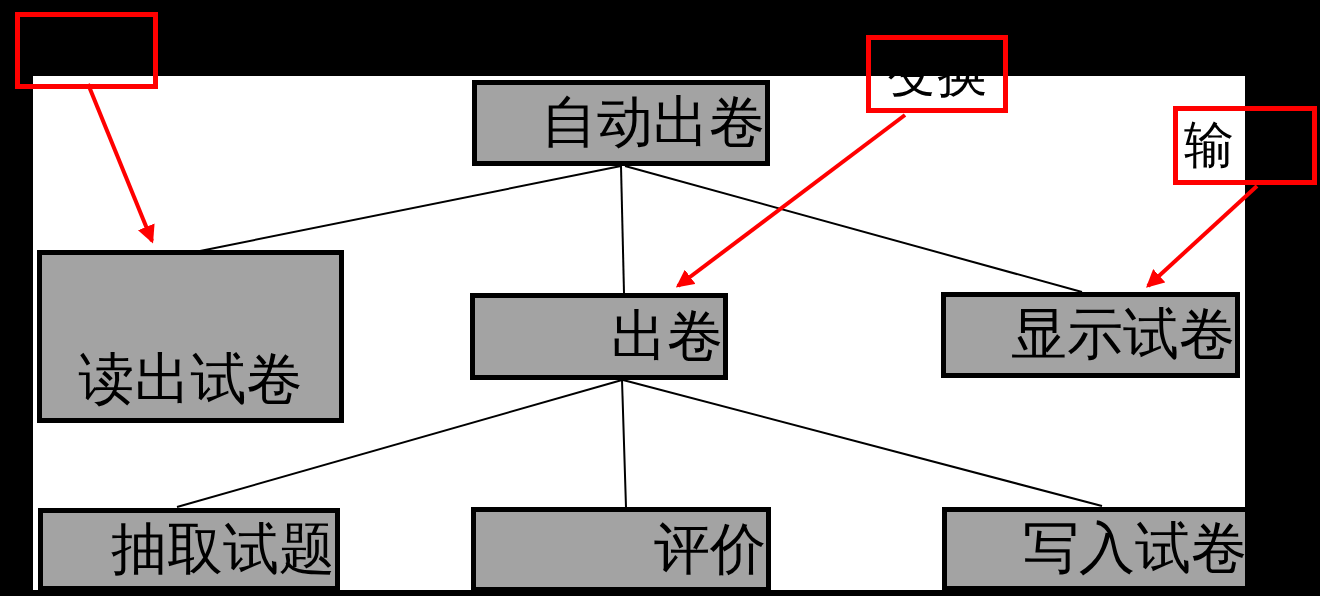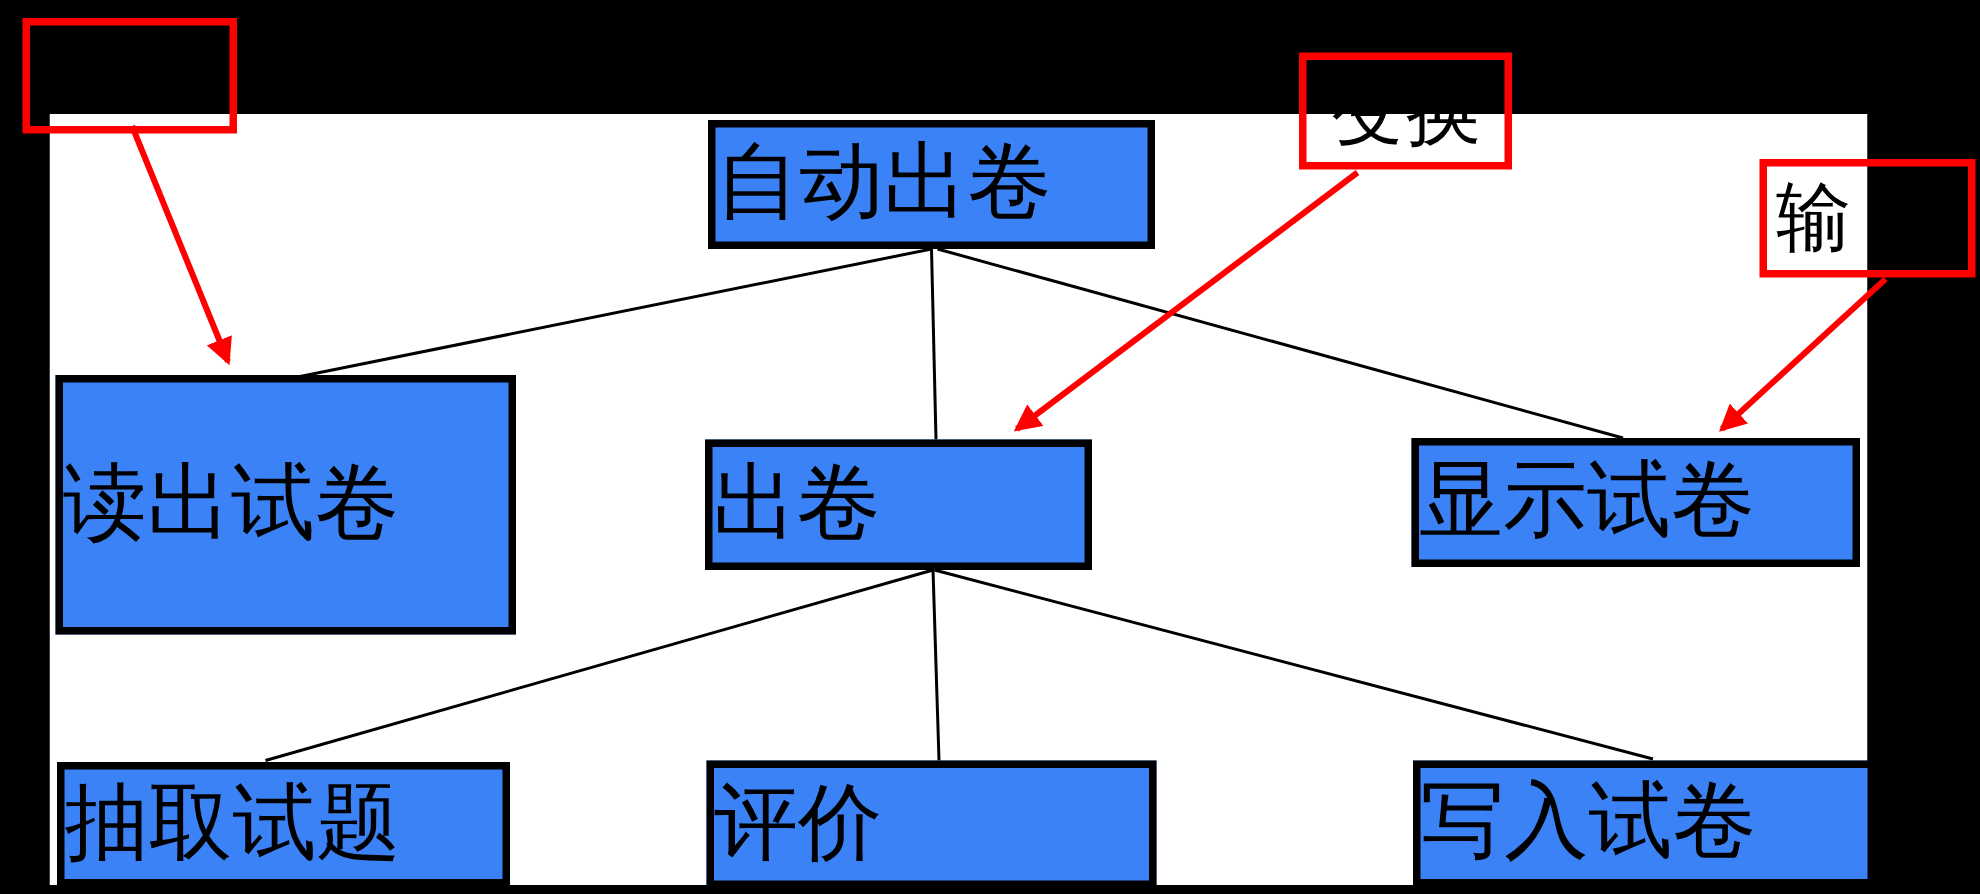--- a/index.html
+++ b/index.html
@@ -10,27 +10,27 @@
     overflow:hidden;
     font-family:"Liberation Serif","DejaVu Serif",serif;
   }
   .panel{
     position:absolute;left:33px;top:76px;width:1212px;height:514px;
     background:#ffffff;z-index:1;
   }
   svg.connectors{position:absolute;left:0;top:0;z-index:2;}
   .node{
     position:absolute;box-sizing:border-box;
-    background:#3b82f6;border:5px solid #000000;
-    display:flex;align-items:center;justify-content:flex-start;
+    background:#a3a3a3;border:5px solid #000000;
+    display:flex;align-items:center;justify-content:flex-end;
     font-size:56px;color:#000000;line-height:1.1;
     z-index:3;white-space:nowrap;
   }
   #node-auto{left:472px;top:80px;width:298px;height:86px;}
-  #node-read{left:37px;top:250px;width:307px;height:173px;flex-direction:row;line-height:1.38;}
+  #node-read{left:37px;top:250px;width:307px;height:173px;flex-direction:column;line-height:1.38;}
   #node-make{left:470px;top:293px;width:258px;height:87px;}
   #node-display{left:941px;top:292px;width:299px;height:86px;}
   #node-extract{left:38px;top:508px;width:302px;height:83px;}
   #node-eval{left:471px;top:507px;width:300px;height:85px;}
   #node-write{left:942px;top:507px;width:310px;height:84px;}
   .ann-label{
     position:absolute;box-sizing:border-box;
     display:flex;align-items:center;justify-content:center;
     font-size:50px;color:#000000;z-index:4;white-space:nowrap;
   }

